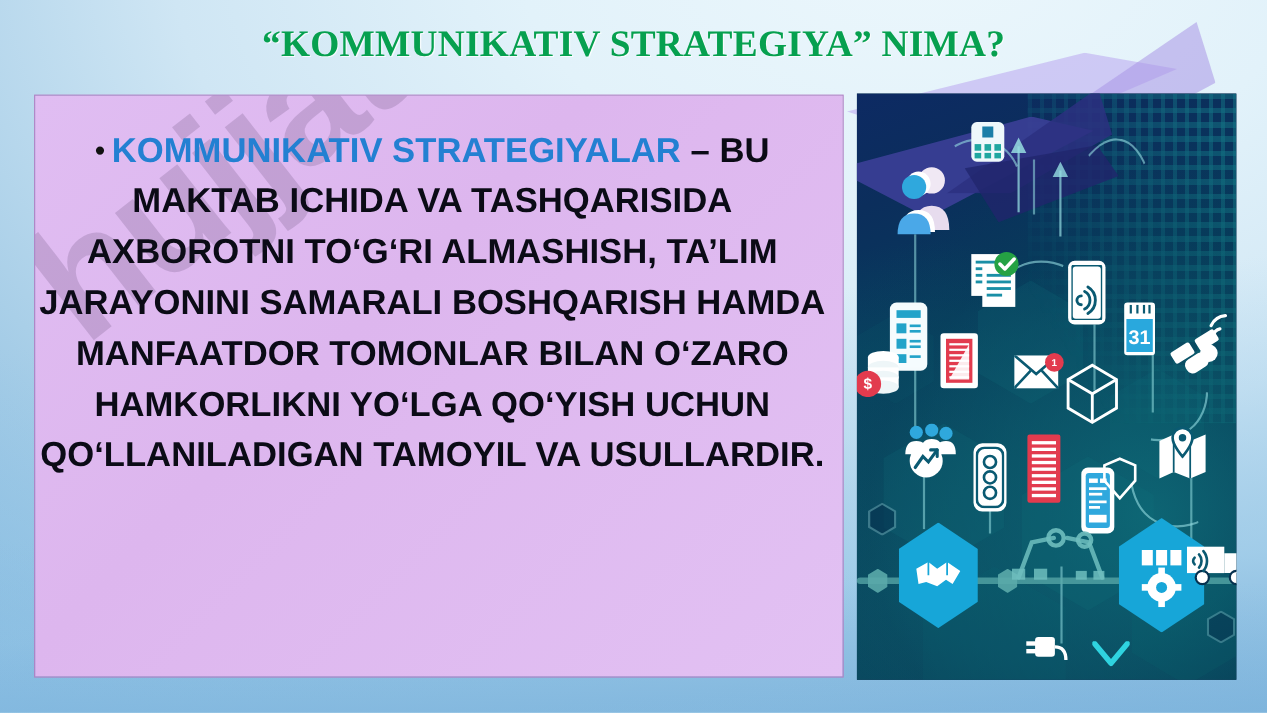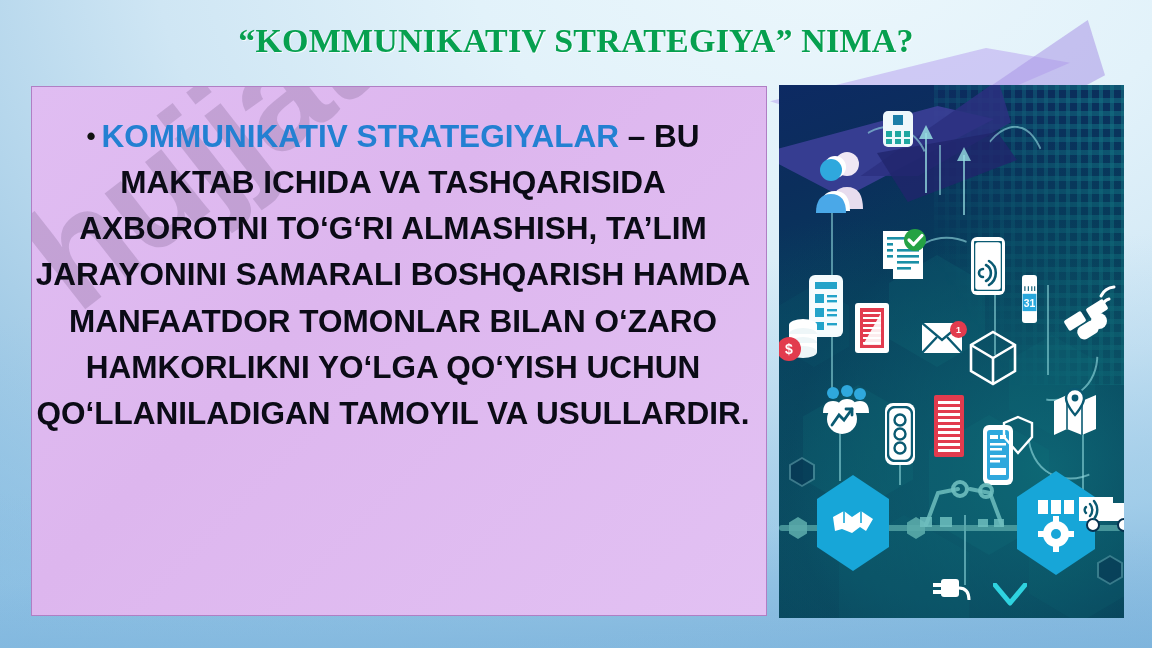--- a/index.html
+++ b/index.html
@@ -361,21 +361,21 @@
       <svg width="28" height="50" viewBox="0 0 28 50">
         <rect x="0" y="0" width="28" height="50" rx="4" fill="#fff" stroke="#0a5a72" stroke-width="2.5"></rect>
         <g stroke="#0a5a72" stroke-width="2.6" fill="none" stroke-linecap="round">
           <path d="M9 36 a4 4 0 0 1 0 -8"></path>
           <path d="M12 40 a9 9 0 0 0 0 -16"></path>
           <path d="M15 44 a14 14 0 0 0 0 -24"></path>
         </g>
       </svg>
     </div>
 
-    <div class="node" style="left:243px;top:190px;width:15px;height:48px;background:#fff;border-radius:3px;text-align:center;">
+    <div class="node" style="left:243px;top:190px;width:28px;height:48px;background:#fff;border-radius:3px;text-align:center;">
       <svg width="26" height="44" viewBox="0 0 26 44">
         <rect x="0" y="5" width="26" height="39" fill="#fff"></rect>
         <rect x="0" y="5" width="26" height="8" fill="#fff"></rect>
         <g stroke="#0a5a72" stroke-width="2">
             <line x1="5" y1="0" x2="5" y2="8"></line>
             <line x1="11" y1="0" x2="11" y2="8"></line>
             <line x1="17" y1="0" x2="17" y2="8"></line>
             <line x1="22" y1="0" x2="22" y2="8"></line>
           </g>
         <rect x="1" y="13" width="24" height="30" fill="#29a8dd"></rect>

